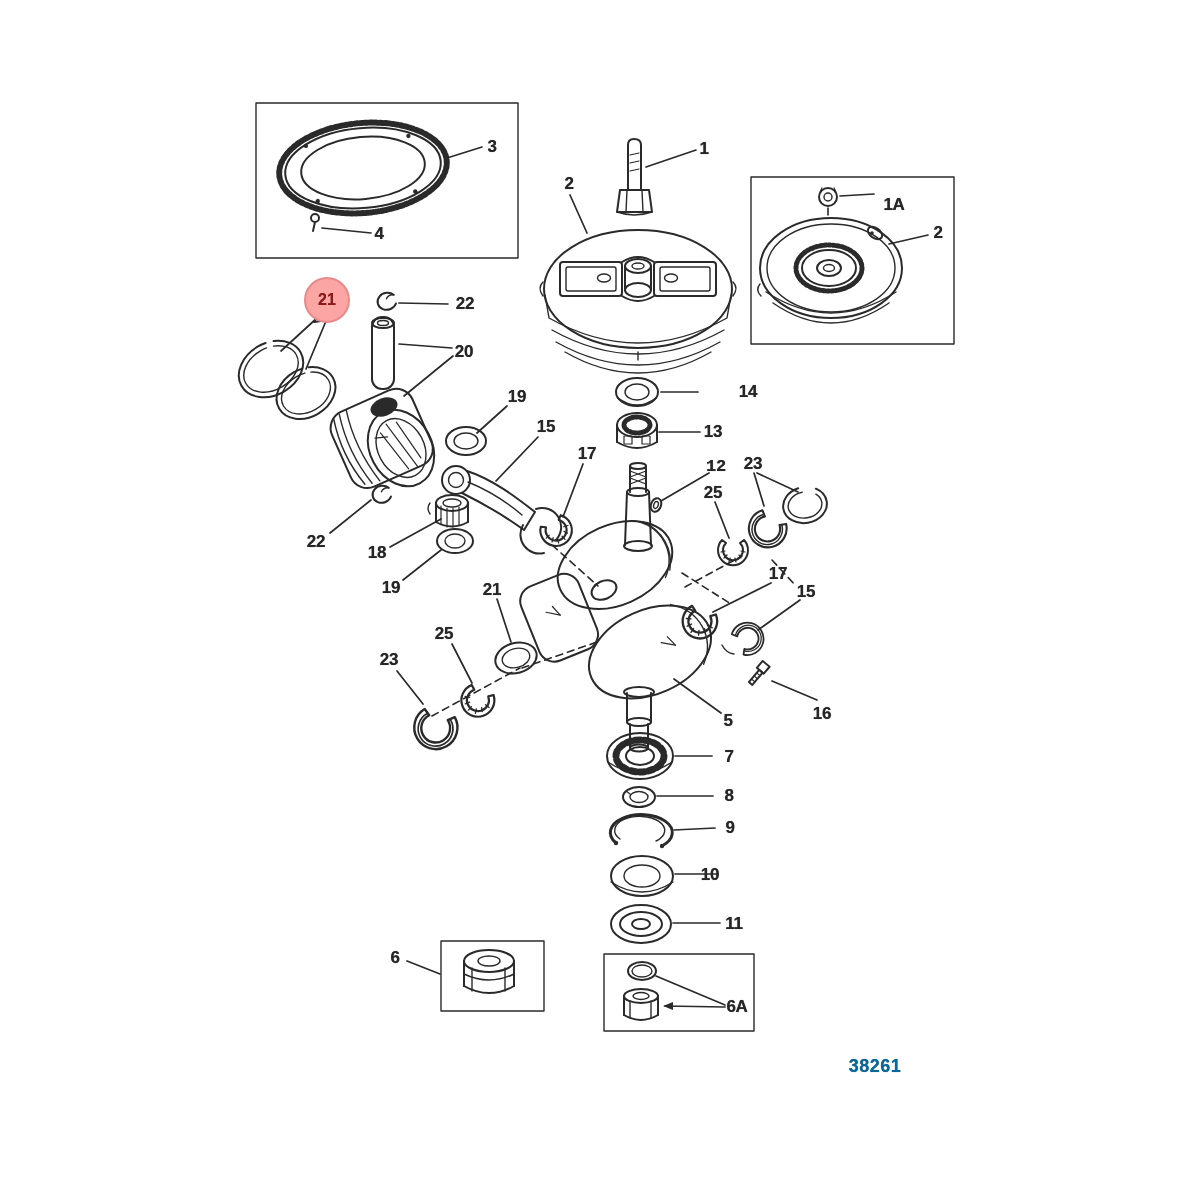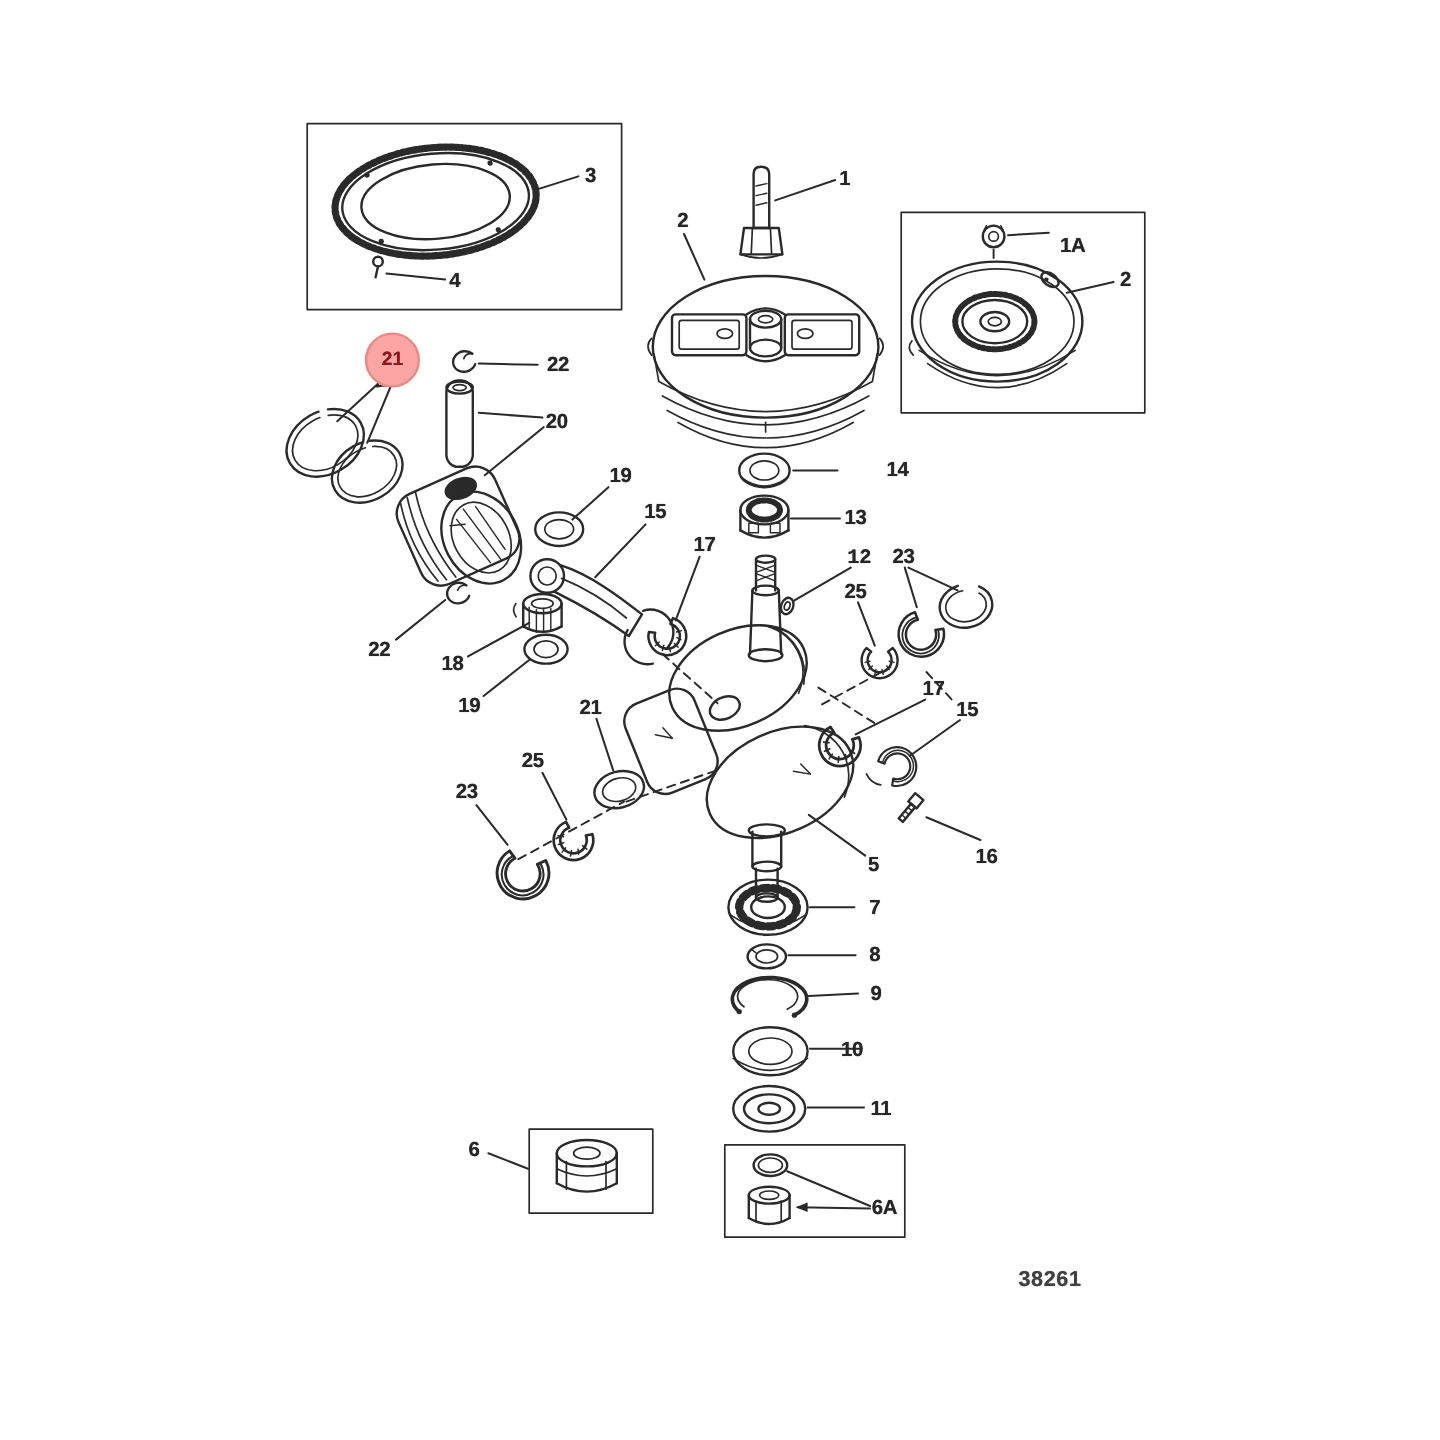--- a/index.html
+++ b/index.html
@@ -26,21 +26,21 @@
     text-shadow:0 0 0.7px rgba(40,40,40,0.85);white-space:nowrap;
   }
   .highlight-circle{
     position:absolute;border-radius:50%;
     display:flex;align-items:center;justify-content:center;
     font-weight:bold;font-size:16px;box-sizing:border-box;
     text-shadow:0 0 0.5px rgba(139,27,27,.9);
   }
   .drawing-number{
     position:absolute;left:875px;top:1066px;transform:translate(-50%,-50%);
-    font-weight:bold;font-size:18px;color:#404040;letter-spacing:0.5px;
+    font-weight:bold;font-size:18px;color:#0369a1;letter-spacing:0.5px;
     text-shadow:0 0 0.7px rgba(58,58,58,0.8);
   }
 </style>
 </head>
 <body>
 
 <div class="stage" style="--ink: #2a2a2a; background: rgb(255, 255, 255);">
 
 <svg class="linework" width="1200" height="1200" viewBox="0 0 1200 1200">
   <defs>

